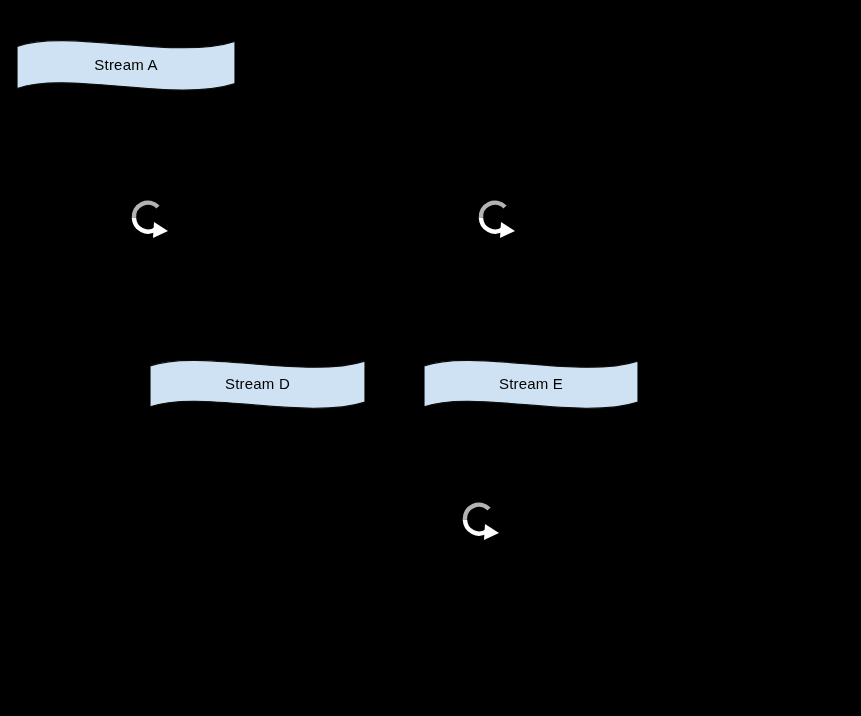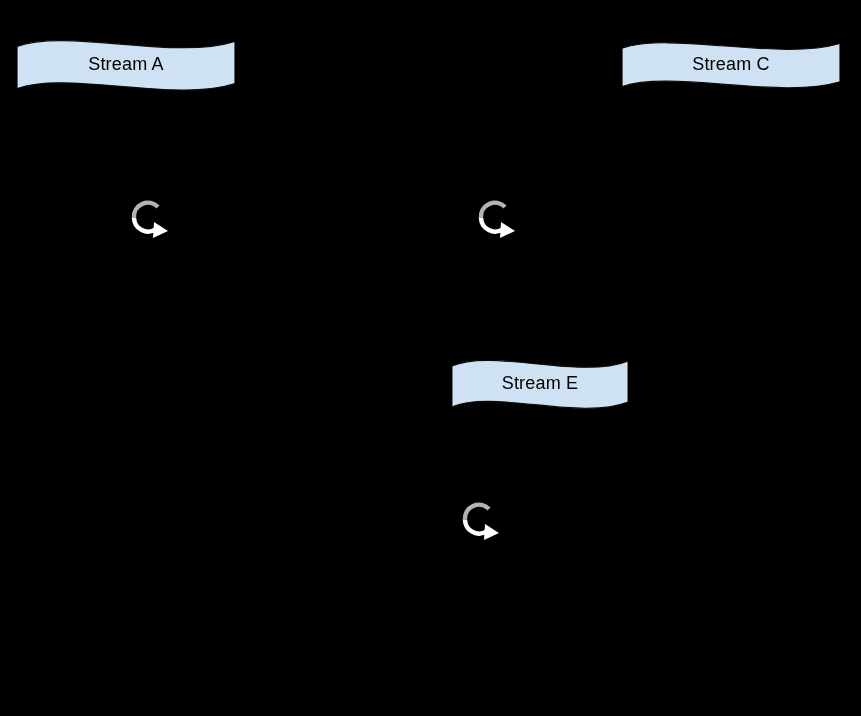--- a/index.html
+++ b/index.html
@@ -23,21 +23,21 @@
   }
   .stream-node svg.wave {
     position: absolute;
     inset: 0;
     width: 100%;
     height: 100%;
   }
   .stream-label {
     position: relative;
     z-index: 2;
-    font-size: 18px;
+    font-size: 15px;
     color: #000000;
     letter-spacing: 0.2px;
     transform: translateY(-1px);
   }
   .loop-arrow {
     position: absolute;
     width: 44px;
     height: 48px;
   }
 </style>
@@ -47,41 +47,41 @@
 <div class="canvas">
 
   <div class="stream-node" style="left:17px; top:33px; width:218px; height:64px;">
     <svg class="wave" viewBox="0 0 220 62" preserveAspectRatio="none">
       <path d="M0,13 C50,-5 160,27 220,8 L220,49 C160,68 50,36 0,54 Z" fill="#cfe2f3" stroke="#0d0d0d" stroke-width="1.2"></path>
     </svg>
     <span class="stream-label">Stream A</span>
   </div>
 
 
-  <div class="stream-node" style="left:622px; top:36px; width:218px; height:58px;">
-    <svg class="wave" viewBox="0 0 220 62" preserveAspectRatio="none">
-      <path d="M0,13 C50,-5 160,27 220,8 L220,49 C160,68 50,36 0,54 Z" fill="#cfe2f3" stroke="#0d0d0d" stroke-width="1.2"></path>
-    </svg>
-    <span class="stream-label">Stream C</span>
-  </div>
 
   <svg class="loop-arrow" style="left:127px; top:198px;" viewBox="0 0 44 48">
     <path d="M31,9 A14,14 0 0 0 7,20" fill="none" stroke="#b3b3b3" stroke-width="4.5"></path>
     <path d="M7,20 A14,14 0 0 0 29,31" fill="none" stroke="#ffffff" stroke-width="4.5"></path>
     <polygon points="27,24 41,33 26,40" fill="#ffffff"></polygon>
   </svg>
 
   <svg class="loop-arrow" style="left:474px; top:198px;" viewBox="0 0 44 48">
     <path d="M31,9 A14,14 0 0 0 7,20" fill="none" stroke="#b3b3b3" stroke-width="4.5"></path>
     <path d="M7,20 A14,14 0 0 0 29,31" fill="none" stroke="#ffffff" stroke-width="4.5"></path>
     <polygon points="27,24 41,33 26,40" fill="#ffffff"></polygon>
   </svg>
 
+  <div class="stream-node" style="left:150px; top:353px; width:215px; height:62px;">
+    <svg class="wave" viewBox="0 0 220 62" preserveAspectRatio="none">
+      <path d="M0,13 C50,-5 160,27 220,8 L220,49 C160,68 50,36 0,54 Z" fill="#cfe2f3" stroke="#0d0d0d" stroke-width="1.2"></path>
+    </svg>
+    <span class="stream-label">Stream D</span>
+  </div>
 
-  <div class="stream-node" style="left:452px; top:353px; width:176px; height:62px;">
+  <div class="stream-node" style="left:424px; top:353px; width:214px; height:62px;">
     <svg class="wave" viewBox="0 0 220 62" preserveAspectRatio="none">
       <path d="M0,13 C50,-5 160,27 220,8 L220,49 C160,68 50,36 0,54 Z" fill="#cfe2f3" stroke="#0d0d0d" stroke-width="1.2"></path>
     </svg>
     <span class="stream-label">Stream E</span>
   </div>
 
   <svg class="loop-arrow" style="left:458px; top:500px;" viewBox="0 0 44 48">
     <path d="M31,9 A14,14 0 0 0 7,20" fill="none" stroke="#b3b3b3" stroke-width="4.5"></path>
     <path d="M7,20 A14,14 0 0 0 29,31" fill="none" stroke="#ffffff" stroke-width="4.5"></path>
     <polygon points="27,24 41,33 26,40" fill="#ffffff"></polygon>

